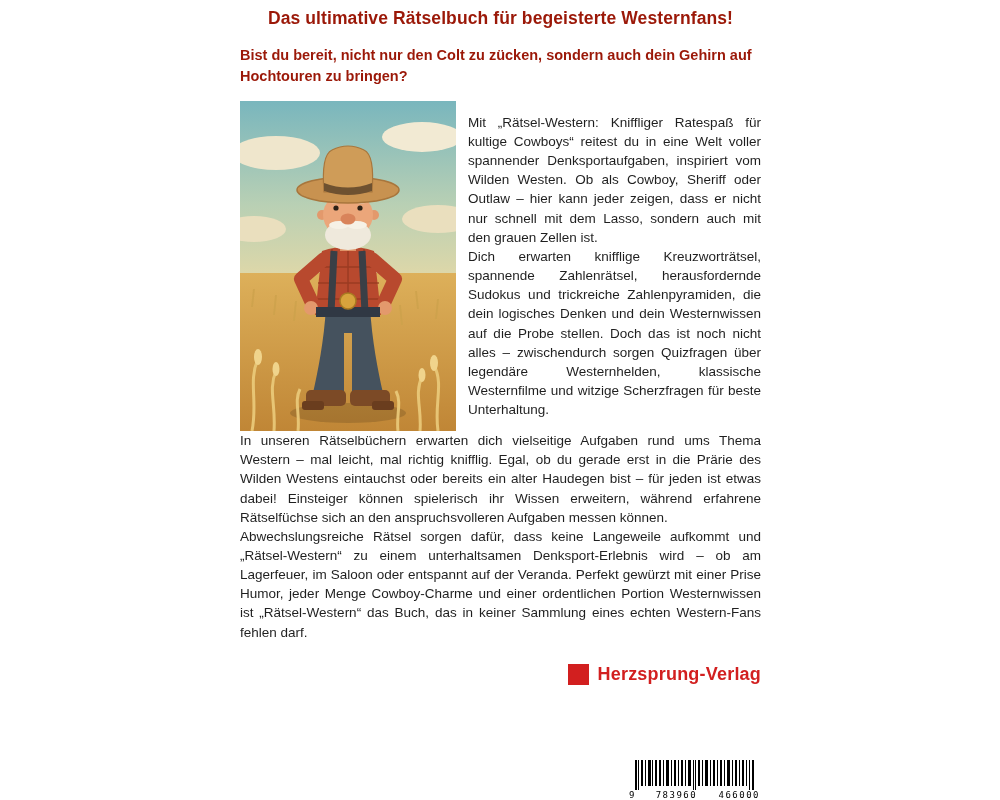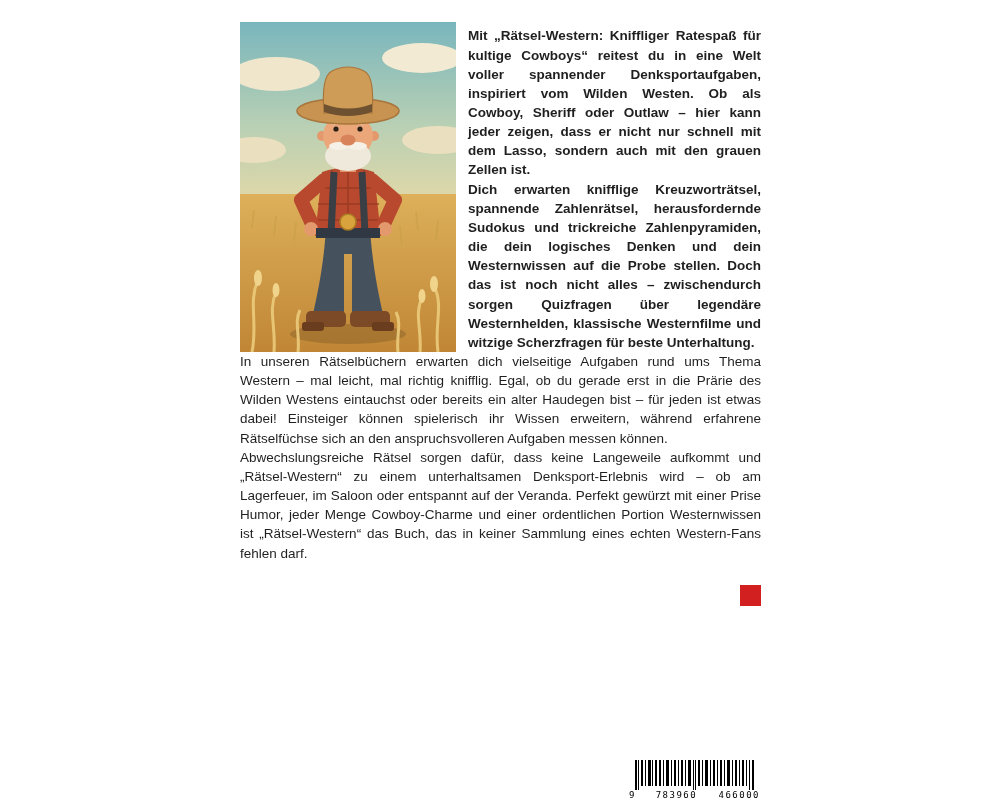--- a/index.html
+++ b/index.html
@@ -30,22 +30,21 @@
     font-size: 14.5px;
     font-weight: bold;
     color: #9b1808;
     line-height: 1.45;
     text-align: left;
   }
   .media-row {
     margin-top: 14px;
     display: flex;
     gap: 12px;
-    align-items: flex-end;
-    font-weight: bold;
+    align-items: center;
   }
   .illustration {
     flex: none;
     width: 216px;
     height: 330px;
     overflow: hidden;
   }
   .illustration svg { display: block; }
   .side-text { flex: 1; min-width: 0; }
   .body-p {
@@ -101,21 +100,23 @@
     line-height: 1.1;
   }
   .barcode-digits .grp { letter-spacing: 1.5px; text-align: right; }
 </style>
 </head>
 <body>
 
 <div class="cover">
   <div class="content">
 
-
+    <h1 class="title">Das ultimative Rätselbuch für begeisterte Westernfans!</h1>
+
+    <p class="intro">Bist du bereit, nicht nur den Colt zu zücken, sondern auch dein Gehirn auf Hochtouren zu bringen?</p>
 
     <div class="media-row">
       <div class="illustration">
         <svg viewBox="0 0 216 330" width="216" height="330" xmlns="http://www.w3.org/2000/svg">
           <defs>
             <linearGradient id="sky" x1="0" y1="0" x2="0" y2="1">
               <stop offset="0" stop-color="#79b6bd"></stop>
               <stop offset="0.55" stop-color="#b9d0b4"></stop>
               <stop offset="1" stop-color="#e6d9a6"></stop>
             </linearGradient>
@@ -205,20 +206,21 @@
         <p class="body-p">Dich erwarten knifflige Kreuzworträtsel, spannende Zahlenrätsel, herausfordernde Sudokus und trickreiche Zahlenpyramiden, die dein logisches Denken und dein Westernwissen auf die Probe stellen. Doch das ist noch nicht alles – zwischendurch sorgen Quizfragen über legendäre Westernhelden, klassische Westernfilme und witzige Scherzfragen für beste Unterhaltung.</p>
       </div>
     </div>
 
     <p class="body-p wide">In unseren Rätselbüchern erwarten dich vielseitige Aufgaben rund ums Thema Western – mal leicht, mal richtig knifflig. Egal, ob du gerade erst in die Prärie des Wilden Westens eintauchst oder bereits ein alter Haudegen bist – für jeden ist etwas dabei! Einsteiger können spielerisch ihr Wissen erweitern, während erfahrene Rätselfüchse sich an den anspruchsvolleren Aufgaben messen können.</p>
     <p class="body-p wide">Abwechslungsreiche Rätsel sorgen dafür, dass keine Langeweile aufkommt und „Rätsel-Western“ zu einem unterhaltsamen Denksport-Erlebnis wird – ob am Lagerfeuer, im Saloon oder entspannt auf der Veranda. Perfekt gewürzt mit einer Prise Humor, jeder Menge Cowboy-Charme und einer ordentlichen Portion Westernwissen ist „Rätsel-Western“ das Buch, das in keiner Sammlung eines echten Western-Fans fehlen darf.</p>
 
 
     <div class="publisher-row">
       <span class="logo-square"></span>
+      <span class="publisher-name">Herzsprung-Verlag</span>
     </div>
   </div>
 
   <div class="barcode">
     <svg viewBox="0 0 120 30" width="120" height="30" xmlns="http://www.w3.org/2000/svg">
       <g fill="#000">
         <rect x="0" width="2" height="30"></rect>
           <rect x="3" width="1" height="30"></rect>
         <rect x="6" width="2" height="26"></rect>
           <rect x="10" width="1" height="26"></rect>

